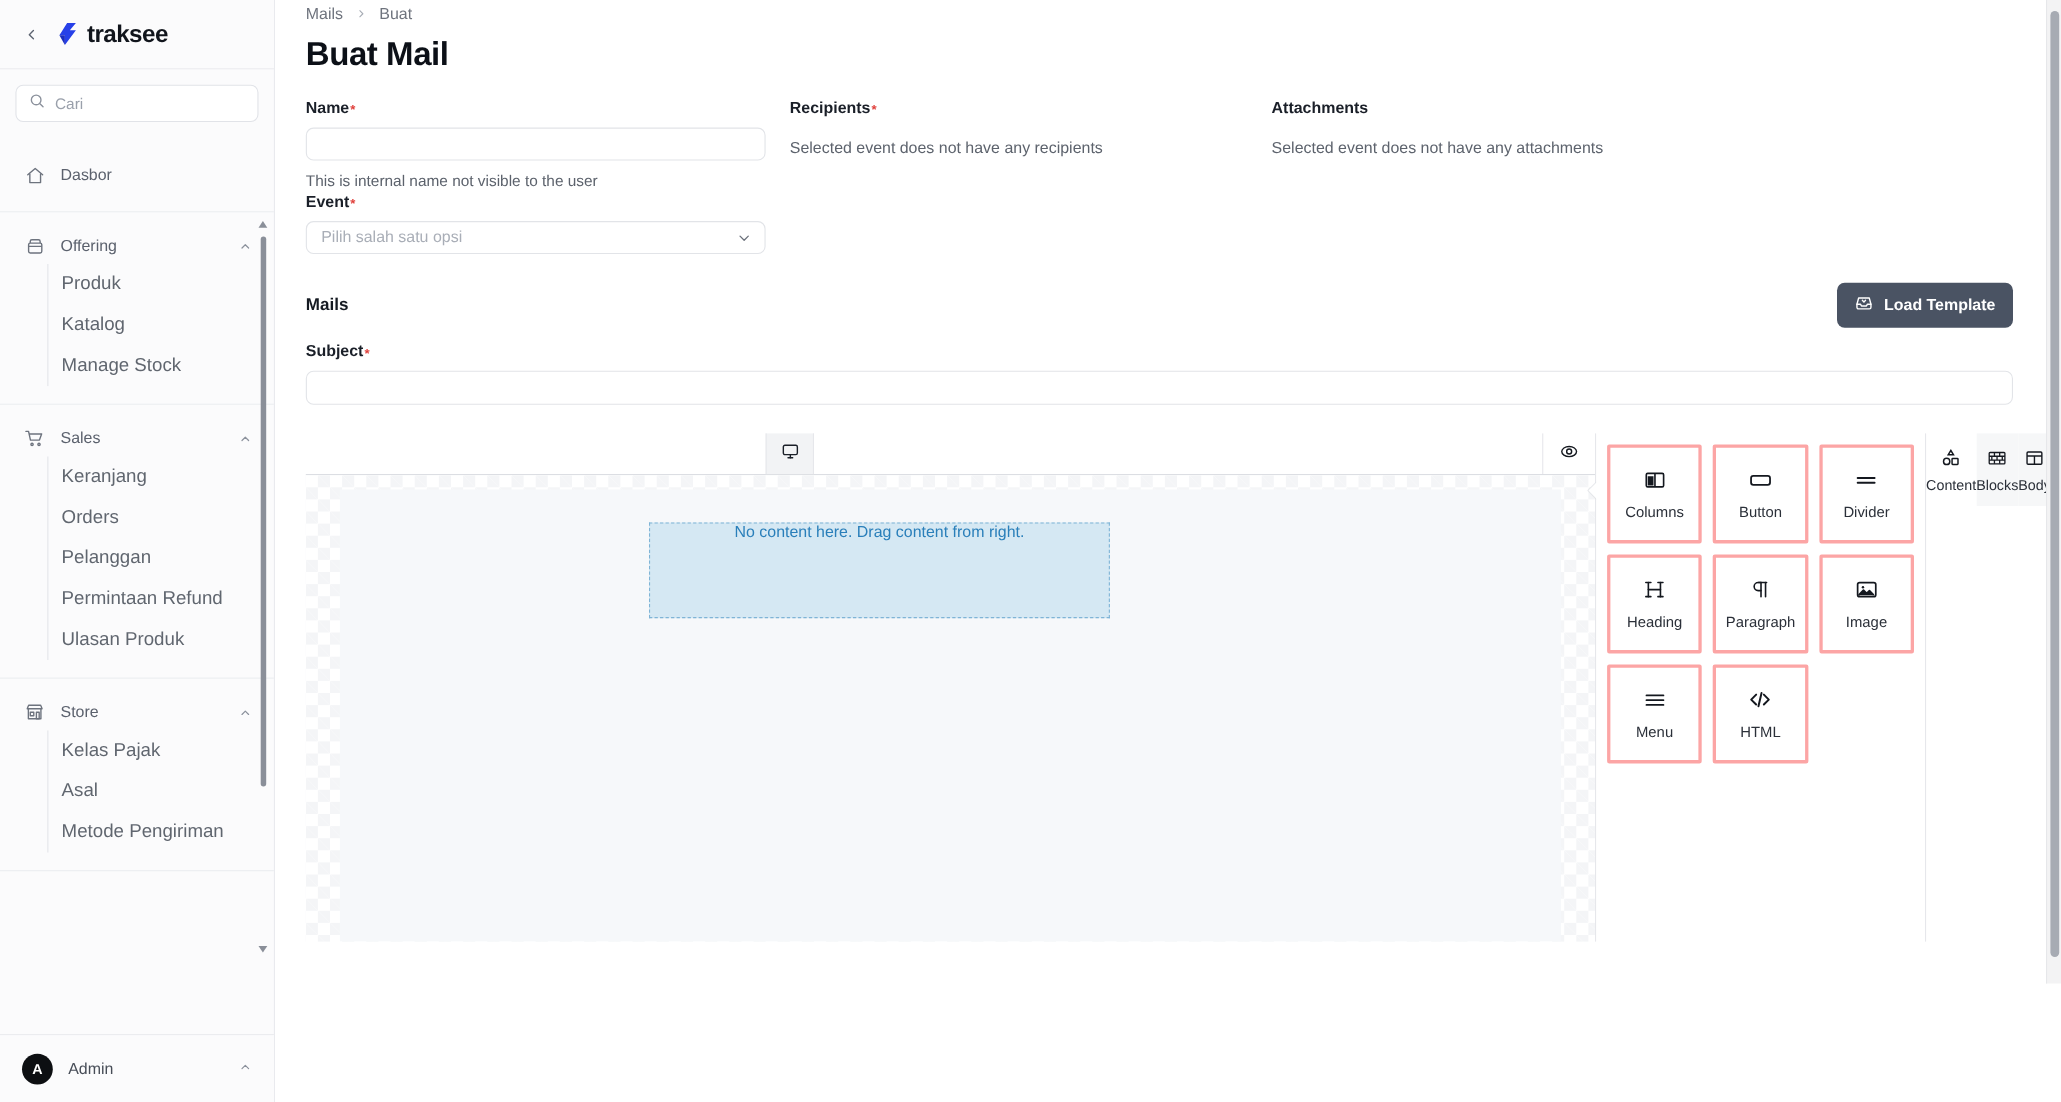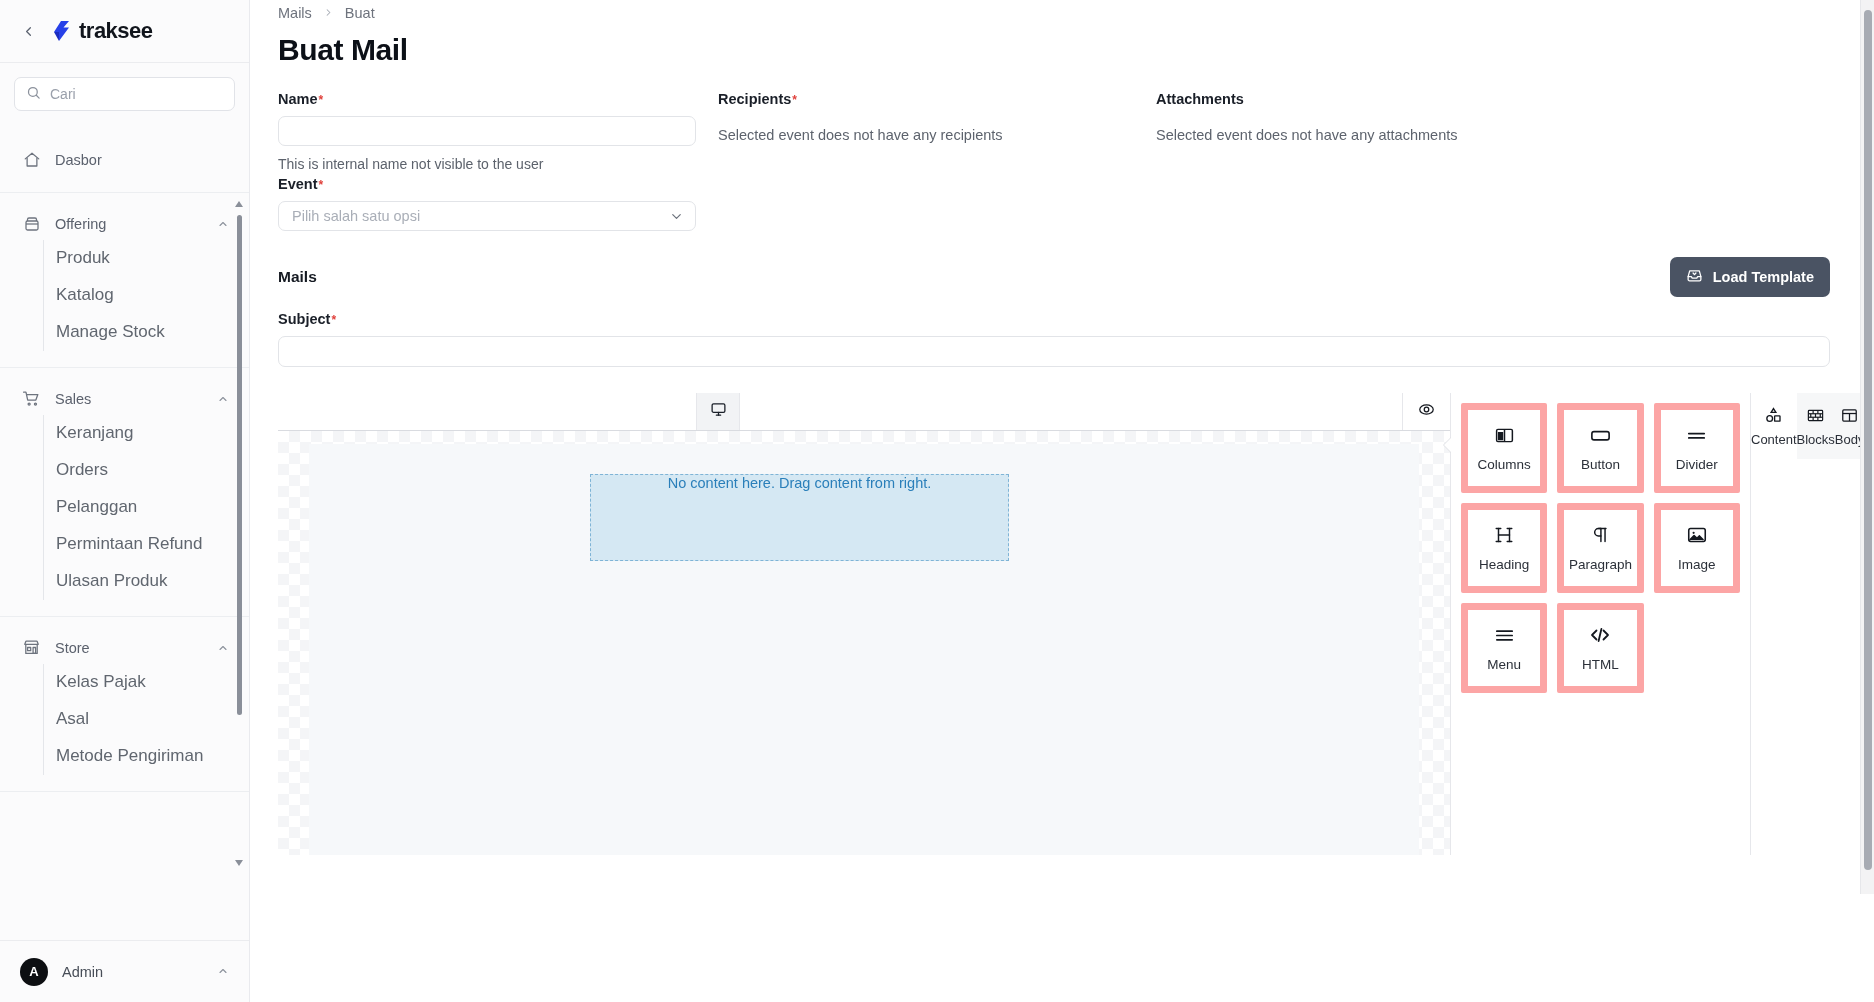--- a/index.html
+++ b/index.html
@@ -216,21 +216,21 @@
   .ed-panel {
     width: 300px; flex: 0 0 300px;
     background: #fff; border-left: 1px solid #e6e7eb;
     padding: 10px; position: relative;
   }
   .blocks-grid {
     display: grid; grid-template-columns: repeat(3, 1fr);
     gap: 10px;
   }
   .block-card {
-    height: 90px; border: 7px solid #fca5a5; background: #fff;
+    height: 90px; border: 3px solid #fca5a5; background: #fff;
     border-radius: 2px; cursor: grab;
     display: flex; flex-direction: column; align-items: center; justify-content: center;
     gap: 11px;
   }
   .block-card .bi { color: #14181f; display: flex; align-items: center; justify-content: center; height: 22px; }
   .block-card .bl { font-size: 13.5px; color: #2b3039; }
 
   .ed-tabs {
     width: 80px; flex: 0 0 80px; background: #fff;
     border-left: 1px solid #e6e7eb;

